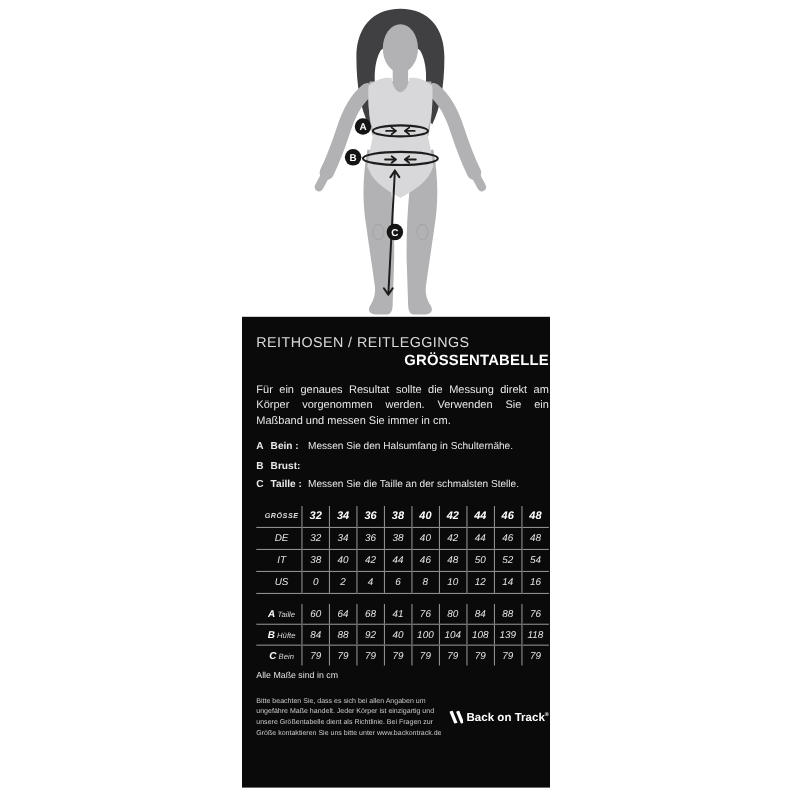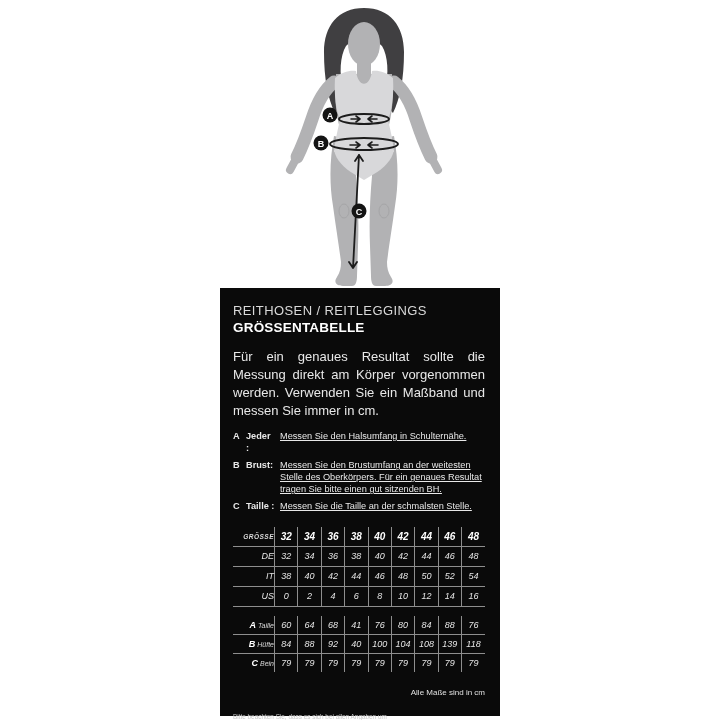--- a/index.html
+++ b/index.html
@@ -6,44 +6,44 @@
     --panel-bg:#0a0a0a;
     --line:#8e8e8e;
     --txt:#e8e8e8;
   }
   html,body{margin:0;padding:0;background:#fff;}
   .page{position:relative;width:720px;height:720px;background:#fff;overflow:hidden;
         font-family:"Liberation Sans",sans-serif;}
   .figure-wrap{position:absolute;left:272px;top:6px;width:200px;height:286px;}
   
   .panel{position:absolute;left:220px;top:288px;width:280px;height:428px;
-         background:var(--panel-bg);box-sizing:border-box;padding:15px 15px 0 13px;
+         background:var(--panel-bg);box-sizing:border-box;padding:15px 1px 0 13px;
          color:var(--txt);}
   .p-title{font-size:13px;letter-spacing:.4px;color:#d9d9d9;font-weight:400;}
-  .p-subtitle{font-size:13.5px;font-weight:bold;color:#ffffff;margin-top:2px;letter-spacing:.2px;}
-  .p-intro{font-size:13px;line-height:1.38;text-align:justify;margin:13px 0 0 0;color:#e8e8e8;}
+  .p-subtitle{font-size:13.5px;font-weight:bold;color:#ffffff;margin-top:2px;letter-spacing:.2px;text-align:right;}
+  .p-intro{font-size:10px;line-height:1.38;text-align:justify;margin:13px 0 0 0;color:#e8e8e8;}
   .meas-list{margin-top:10px;font-size:9.2px;line-height:1.32;}
   .meas{display:flex;margin-bottom:5px;}
   .meas .k{font-weight:bold;width:13px;flex:none;}
   .meas .l{font-weight:bold;width:30px;flex:none;margin-right:4px;}
-  .meas .t{flex:1;text-decoration:underline;}
+  .meas .t{flex:1;}
   
   table.size{width:100%;border-collapse:collapse;margin-top:14px;table-layout:fixed;font-style:italic;}
   table.size td{border-left:1px solid var(--line);text-align:center;color:#e5e5e5;
                 font-size:9px;height:19px;padding:0;}
-  table.size td:first-child{border-left:none;text-align:right;padding-left:5px;width:36px;}
+  table.size td:first-child{border-left:none;text-align:center;padding-left:5px;width:36px;}
   tr.hrow td{border-bottom:1px solid var(--line);font-weight:bold;font-size:10px;color:#fff;}
   tr.hrow td:first-child{font-size:6.5px;letter-spacing:.5px;color:#dcdcdc;}
   tr.crow td{border-bottom:1px solid var(--line);}
   tr.sprow td{border:none;height:9px;}
   tr.mrow td{height:18px;}
   tr.mrow.bline td{border-bottom:1px solid var(--line);}
   td .mk{font-weight:bold;font-size:9px;color:#fff;}
   td .ml{font-size:7px;color:#dadada;}
-  .unit-note{font-size:8px;text-align:right;margin-top:16px;color:#e0e0e0;}
+  .unit-note{font-size:8px;text-align:left;margin-top:4px;color:#e0e0e0;}
   
   .p-footer{display:flex;margin-top:15px;align-items:center;}
   .disclaimer{width:172px;font-size:6.4px;line-height:1.5;color:#c9c9c9;}
   .logo{margin-left:auto;display:flex;align-items:center;}
   .logo-mark{margin-right:3px;}
   .logo-text{font-weight:bold;font-size:10.5px;color:#fff;white-space:nowrap;}
   .logo-reg{font-size:5px;vertical-align:super;color:#fff;}
 </style>
 </head>
 <body>
@@ -104,27 +104,26 @@
   </div>
 
   <div class="panel">
     <div class="p-title">REITHOSEN / REITLEGGINGS</div>
     <div class="p-subtitle">GRÖSSENTABELLE</div>
     <p class="p-intro">Für ein genaues Resultat sollte die Messung direkt am Körper vorgenommen werden. Verwenden Sie ein Maßband und messen Sie immer in cm.</p>
 
     <div class="meas-list">
       <div class="meas">
         <span class="k">A</span>
-        <span class="l">Jeder :</span>
+        <span class="l">Bein :</span>
         <span class="t">Messen Sie den Halsumfang in Schulternähe.</span>
       </div>
       <div class="meas">
         <span class="k">B</span>
         <span class="l">Brust:</span>
-        <span class="t">Messen Sie den Brustumfang an der weitesten Stelle des Oberkörpers. Für ein genaues Resultat tragen Sie bitte einen gut sitzenden BH.</span>
       </div>
       <div class="meas">
         <span class="k">C</span>
         <span class="l">Taille :</span>
         <span class="t">Messen Sie die Taille an der schmalsten Stelle.</span>
       </div>
     </div>
 
     <table class="size">
       <tbody id="size-table-body">

